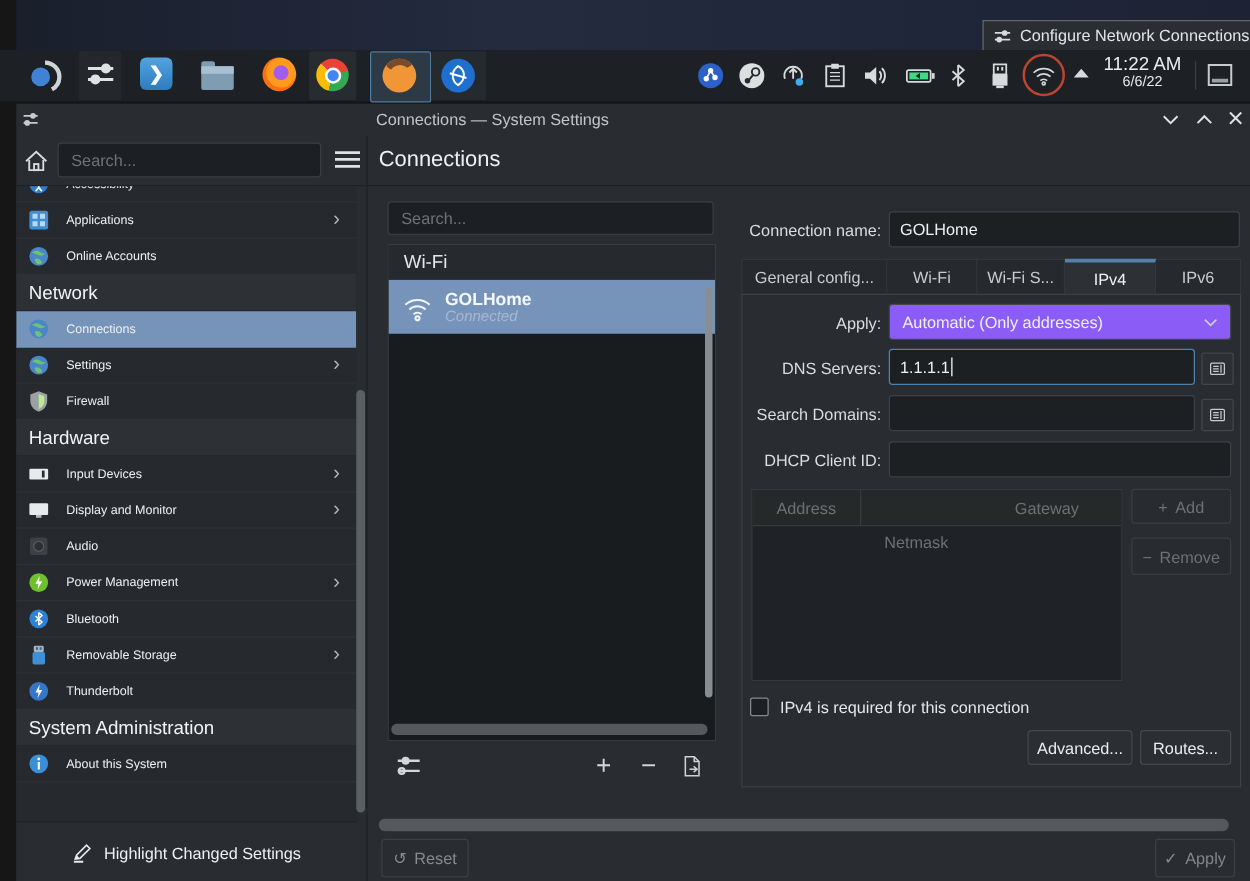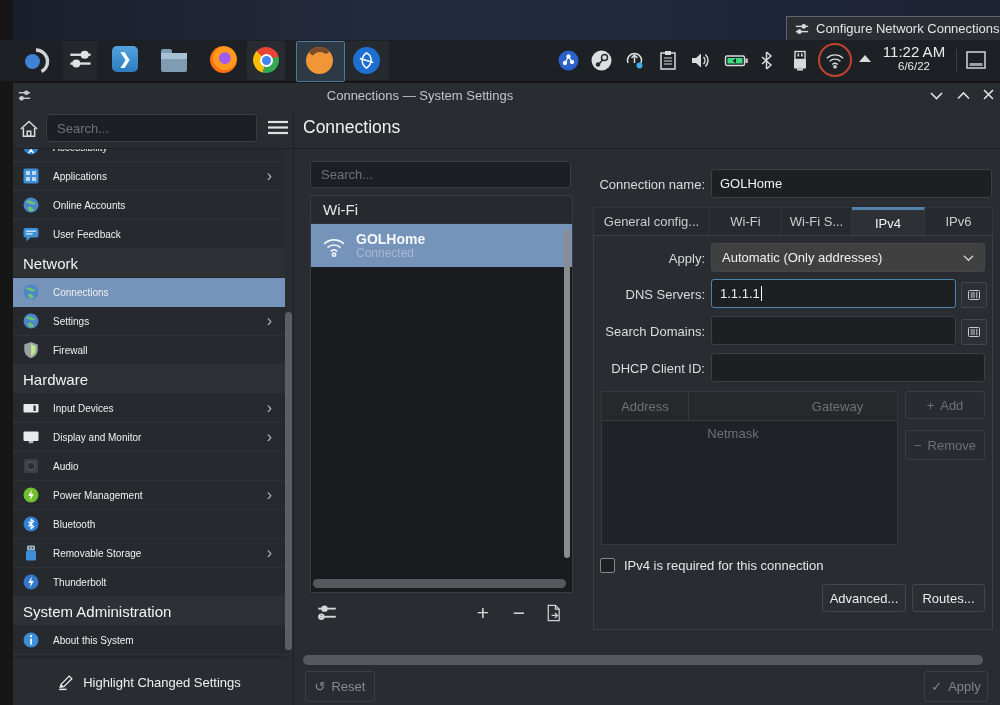--- a/index.html
+++ b/index.html
@@ -13,21 +13,21 @@
            display:flex;align-items:center;gap:7px;padding-left:8px;color:#e3e5e7;font-size:13px;white-space:nowrap;}
   
   .taskbar{left:0;top:40px;width:1000px;height:41px;background:#1d2125;}
   .tile{position:absolute;top:1px;height:39px;border-radius:2px;}
   .tbicon{position:absolute;top:6px;width:28px;height:28px;}
   .tray-ic{position:absolute;top:10px;width:21px;height:21px;}
   .clock{position:absolute;left:876px;top:4px;width:76px;text-align:center;line-height:1.05;color:#e9ebec;}
   .clock .t{font-size:15px;} .clock .d{font-size:11.5px;}
   
   .window{left:13px;top:83px;width:987px;height:622px;background:#292d31;}
-  .titlebar-title{left:29px;top:88px;width:782px;text-align:center;color:#c2c5c8;font-size:13px;}
+  .titlebar-title{left:3px;top:88px;width:782px;text-align:center;color:#c2c5c8;font-size:13px;}
   .winctl{position:absolute;top:91px;color:#dfe1e3;}
   .hline{background:#1e2124;height:1px;}
   .vline{background:#1e2124;width:1px;}
   
   .icbtn{display:flex;align-items:center;justify-content:center;}
   .search{background:#1c1f23;border:1px solid #3a3e43;border-radius:3px;color:#eff0f1;font-size:13px;
           font-family:"Liberation Sans",sans-serif;padding:0 10px;outline:none;box-sizing:border-box;}
   .search::placeholder{color:#6f7377;}
   .page-title{font-size:17.5px;color:#eff0f1;}
   
@@ -43,37 +43,37 @@
   .ico18{width:18px;height:18px;flex:0 0 18px;}
   .sb-scroll{left:285px;top:312px;width:7px;height:338px;border-radius:4px;background:#5a5f64;}
   .sb-footer{left:13px;top:657px;width:272px;height:48px;background:#292d31;border-top:1px solid #1f2226;
              display:flex;align-items:center;justify-content:center;gap:9px;}
   
   .listframe{left:310px;top:195px;width:263px;height:398px;background:#191c1f;border:1px solid #383c40;box-sizing:border-box;}
   .listhead{height:27px;background:#26292d;border-bottom:1px solid #303438;display:flex;align-items:center;
             padding-left:12px;font-size:15px;color:#e4e6e8;}
   .conn-item{height:43px;background:#7694ba;display:flex;align-items:center;padding-left:10px;gap:9px;}
   .conn-name{font-size:14px;font-weight:bold;color:#f4f8fc;line-height:1.15;}
-  .conn-status{font-size:12px;color:#a9b7cf;line-height:1.15;}
+  .conn-status{font-size:12px;color:#a9b7cf;line-height:1.15;font-style:italic;}
   .toolbtn{position:absolute;width:30px;height:30px;display:flex;align-items:center;justify-content:center;
            color:#d4d6d8;font-size:21px;}
   
   .flabel{position:absolute;width:112px;text-align:right;color:#dadcde;font-size:13px;}
   .input{position:absolute;background:#1d2023;border:1px solid #3c4045;border-radius:3px;box-sizing:border-box;
          color:#eff0f1;font-size:13px;font-family:"Liberation Sans",sans-serif;padding:0 8px;outline:none;}
   .input.focus{border-color:#4d82ab;}
   .sidebtn{position:absolute;width:24px;height:24px;background:#2c3034;border:1px solid #43474b;border-radius:2px;
            display:flex;align-items:center;justify-content:center;}
   .tabs{left:593px;top:207px;display:flex;height:29px;}
   .tab{box-sizing:border-box;background:#26292d;border:1px solid #33373b;border-left:none;
        display:flex;align-items:center;justify-content:center;font-size:13px;color:#c9ccce;white-space:nowrap;overflow:hidden;}
   .tab:first-child{border-left:1px solid #33373b;}
   .tab.active{background:#2d3135;border-top:3px solid #5381a9;border-bottom:none;color:#f1f2f3;}
   .groupbox{left:593px;top:235px;width:400px;height:395px;border:1px solid #3c4044;box-sizing:border-box;}
-  .combo{left:711px;top:243px;width:274px;height:29px;background:#404040;border:1px solid #43474b;border-radius:3px;
+  .combo{left:711px;top:243px;width:274px;height:29px;background:#8b5cf6;border:1px solid #43474b;border-radius:3px;
          box-sizing:border-box;display:flex;align-items:center;padding:0 10px;font-size:13px;color:#eff0f1;}
   .tbl{left:601px;top:391px;width:297px;height:154px;border:1px solid #36393d;box-sizing:border-box;background:#1f2226;}
   .tblhead{display:flex;height:28px;background:#26292a;border-bottom:1px solid #36393d;}
   .tblhead div{display:flex;align-items:center;justify-content:center;color:#6d7175;font-size:13px;
                border-right:1px solid #36393d;box-sizing:border-box;}
   .tblhead div:last-child{border-right:none;}
   .gbtn{position:absolute;background:#282c30;border:1px solid #3a3e42;border-radius:3px;box-sizing:border-box;
         display:flex;align-items:center;justify-content:center;gap:6px;font-size:13px;color:#6d7175;}
   .btn{position:absolute;background:#2b2f33;border:1px solid #44484c;border-radius:3px;box-sizing:border-box;
        display:flex;align-items:center;justify-content:center;gap:6px;font-size:13px;color:#eceeef;}
@@ -337,31 +337,20 @@
       <div class="srow">
         <span class="ico18">
             <svg width="18" height="18" viewBox="0 0 18 18">
               <circle cx="9" cy="9" r="7.5" fill="#4a86c8"></circle>
               <path d="M3.5 6 Q7 3.5 10 5.5 T14.5 6.5 Q12 9.5 8.5 8 T3.5 6" fill="#6fc36f"></path>
               <path d="M6 11 Q9 10 11 12.5 T8.5 15.5 Q5.5 14 6 11" fill="#6fc36f"></path>
             </svg>
           </span>
         <span class="lbl">Online Accounts</span>
       </div>
-      <div class="srow">
-        <span class="ico18">
-            <svg width="18" height="18" viewBox="0 0 18 18">
-              <rect x="1.5" y="3" width="15" height="9.5" rx="2" fill="#3f8fd6"></rect>
-              <path d="M4.5 12 L4.5 16.5 L9 12 Z" fill="#3f8fd6"></path>
-              <rect x="4" y="5.5" width="10" height="1.4" fill="#cfe4f6"></rect>
-              <rect x="4" y="8.2" width="6.5" height="1.4" fill="#cfe4f6"></rect>
-            </svg>
-          </span>
-        <span class="lbl">User Feedback</span>
-      </div>
       <div class="ssec">
         <span>Network</span>
       </div>
       <div class="srow sel">
         <span class="ico18">
             <svg width="18" height="18" viewBox="0 0 18 18">
               <circle cx="9" cy="9" r="7.5" fill="#4a86c8"></circle>
               <path d="M3.5 6 Q7 3.5 10 5.5 T14.5 6.5 Q12 9.5 8.5 8 T3.5 6" fill="#6fc36f"></path>
               <path d="M6 11 Q9 10 11 12.5 T8.5 15.5 Q5.5 14 6 11" fill="#6fc36f"></path>
             </svg>

